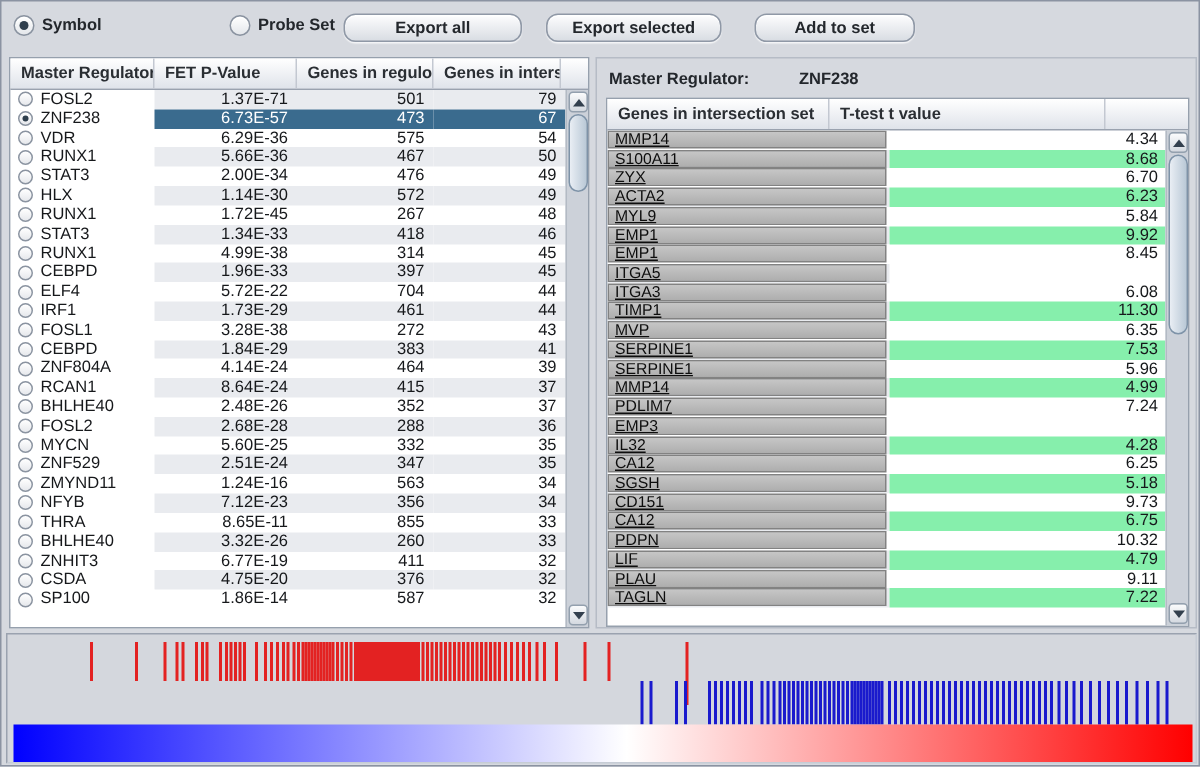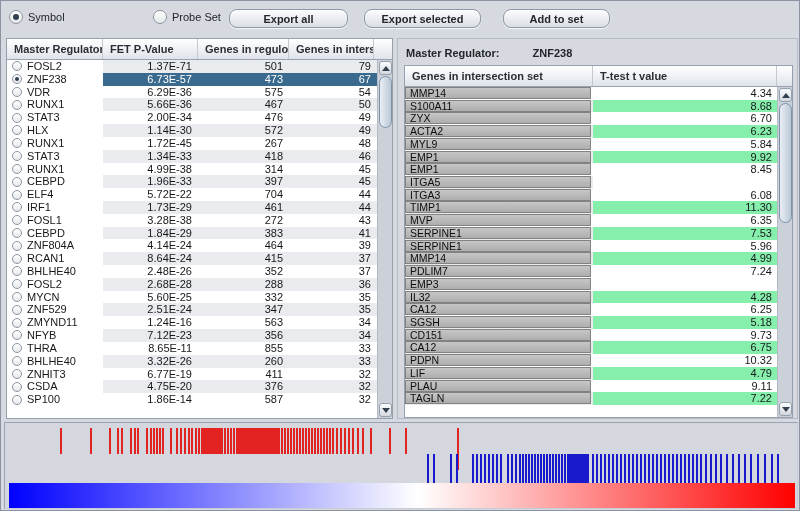--- a/index.html
+++ b/index.html
@@ -5,21 +5,21 @@
   html,body{margin:0;padding:0;}
   body{width:800px;height:511px;background:#d6d9df;font-family:"Liberation Sans",sans-serif;position:relative;overflow:hidden;}
   *{box-sizing:border-box;}
   .window{position:absolute;inset:0;border:1px solid #8b93a2;background:#d6d9df;}
 
   
   .toolbar{position:absolute;left:0;top:0;width:798px;height:34px;}
   .radio-wrap{position:absolute;top:9px;display:flex;align-items:center;gap:5px;cursor:default;}
   .radio{width:14px;height:14px;border-radius:50%;background:linear-gradient(#ffffff,#e4e7eb);border:1px solid #8a93a0;box-shadow:inset 0 1px 1px #fff;}
   .radio.on::after{content:'';display:block;width:6px;height:6px;border-radius:50%;background:#2f3f4d;margin:3px 0 0 3px;}
-  .radio-label{font-size:11px;font-weight:normal;color:#23272c;}
+  .radio-label{font-size:11px;font-weight:bold;color:#23272c;}
   .nbtn{position:absolute;top:8px;height:19px;border:1px solid #8f98a6;border-radius:8px;background:linear-gradient(#fdfdfe,#d9dde3);font-family:"Liberation Sans",sans-serif;font-size:11px;font-weight:bold;color:#23272c;box-shadow:0 1px 1px rgba(255,255,255,.8), inset 0 1px 0 #fff;}
 
   
   .pane{position:absolute;background:#fff;border:1px solid #96a0ad;}
   .lt{left:5px;top:37px;width:387px;height:381px;}
   .rtwrap{left:396px;top:37px;width:401px;height:381px;background:#d6d9df;border:1px solid #b6bcc6;}
   .mr-label{position:absolute;left:8px;top:8px;font-size:11px;font-weight:bold;color:#23272c;}
   .mr-label .val{margin-left:30px;}
   .rt{position:absolute;left:6px;top:26px;width:389px;height:353px;background:#fff;border:1px solid #96a0ad;}
 
@@ -347,21 +347,21 @@
     </div>
   </div>
 
   <div class="pane rtwrap">
     <div class="mr-label">
       <span>Master Regulator:</span>
       <span class="val">ZNF238</span>
     </div>
     <div class="rt">
       <div class="thead" id="rt-head">
-          <div class="th" style="width: 188px;">Genes in intersection set</div>
+          <div class="th" style="width: 148px;">Genes in intersection set</div>
           <div class="th" style="width: 184px;">T-test t value</div>
         </div>
       <div class="tbody" id="rt-body">
           <div class="rt-row">
             <div class="d0">
               <div class="gene-chip">MMP14</div>
             </div>
             <div class="d1">4.34</div>
           </div>
           <div class="rt-row stripe">

